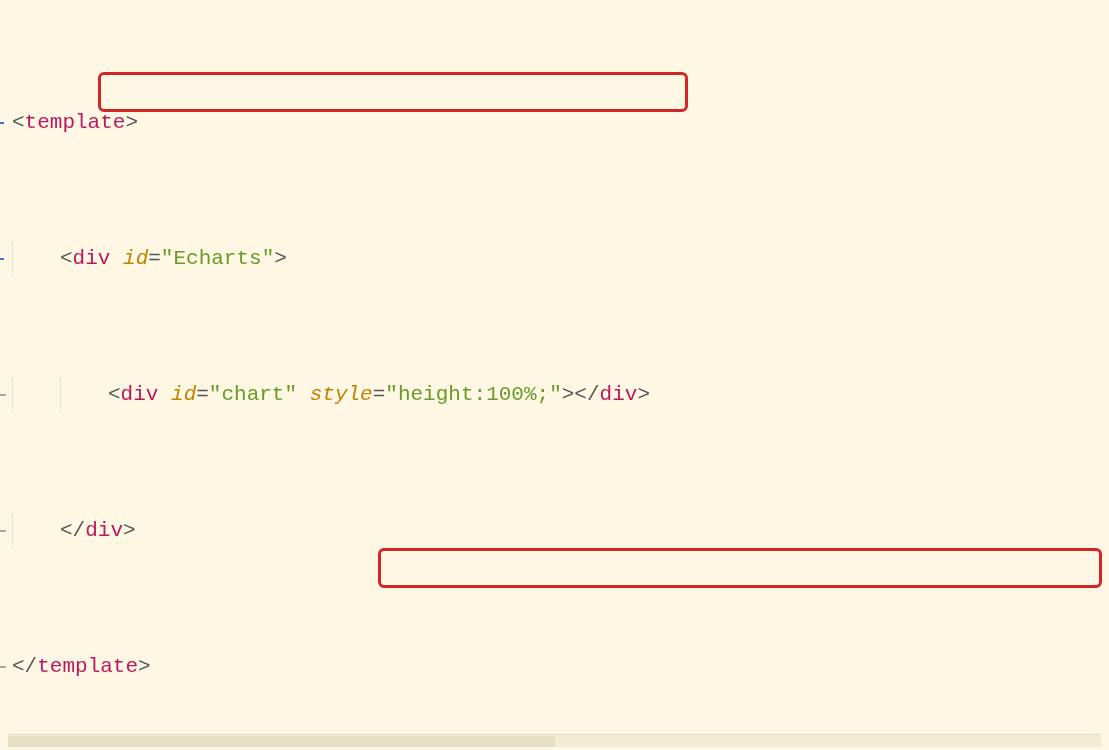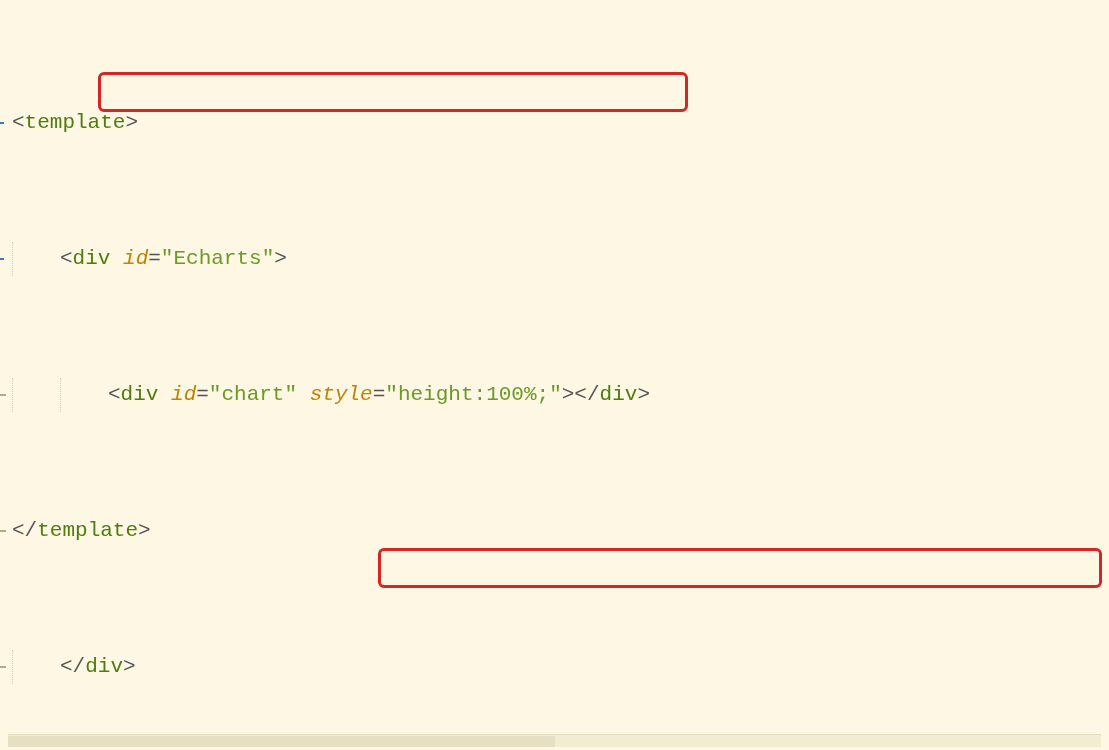--- a/index.html
+++ b/index.html
@@ -50,21 +50,21 @@
   .guide {
     position: absolute;
     top: 0;
     bottom: 0;
     width: 0;
     border-left: 1px dotted #d4cda8;
   }
   .code-text {
     white-space: pre;
   }
-  .tag { color: #4d7c0f; font-family: Liberation Mono, monospace; }
+  .tag { color: #be185d; font-family: Liberation Mono, monospace; }
   .attr-name { color: #c18401; font-style: italic; }
   .attr-equals { color: #555; }
   .string { color: #6a9a27; }
   .angle { color: #555; }
 
   .highlight-box {
     position: absolute;
     border: 3px solid #d32626;
     border-radius: 6px;
     pointer-events: none;
@@ -109,29 +109,29 @@
 
 <div class="line">
   <div class="gutter"><div class="tick"></div></div>
   <div class="guides" style="width:100px;"><div class="guide" style="left:4px;"></div><div class="guide" style="left:52px;"></div></div>
   <span class="code-text"><span class="angle">&lt;</span><span class="tag">div</span><span> </span><span class="attr-name">id</span><span class="attr-equals">=</span><span class="string">"chart"</span><span> </span><span class="attr-name">style</span><span class="attr-equals">=</span><span class="string">"height:100%;"</span><span class="angle">&gt;</span><span class="angle">&lt;/</span><span class="tag">div</span><span class="angle">&gt;</span></span>
 </div>
 
 
 <div class="line">
   <div class="gutter"><div class="tick"></div></div>
-  <div class="guides" style="width:4px;"></div>
-  <span class="code-text"><span class="angle">&lt;/</span><span class="tag">template</span><span class="angle">&gt;</span></span>
+  <div class="guides" style="width:52px;"><div class="guide" style="left:4px;"></div></div>
+  <span class="code-text"><span class="angle">&lt;/</span><span class="tag">div</span><span class="angle">&gt;</span></span>
 </div>
 
 
 <div class="line">
   <div class="gutter"><div class="tick"></div></div>
-  <div class="guides" style="width:52px;"><div class="guide" style="left:4px;"></div></div>
-  <span class="code-text"><span class="angle">&lt;/</span><span class="tag">div</span><span class="angle">&gt;</span></span>
+  <div class="guides" style="width:4px;"></div>
+  <span class="code-text"><span class="angle">&lt;/</span><span class="tag">template</span><span class="angle">&gt;</span></span>
 </div>
 
 
 
 
 
 
 
 
 

